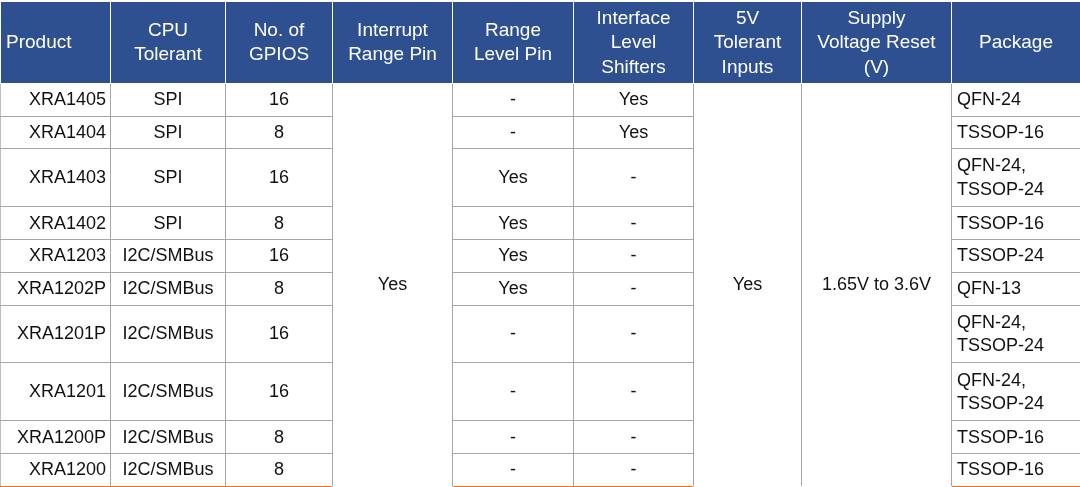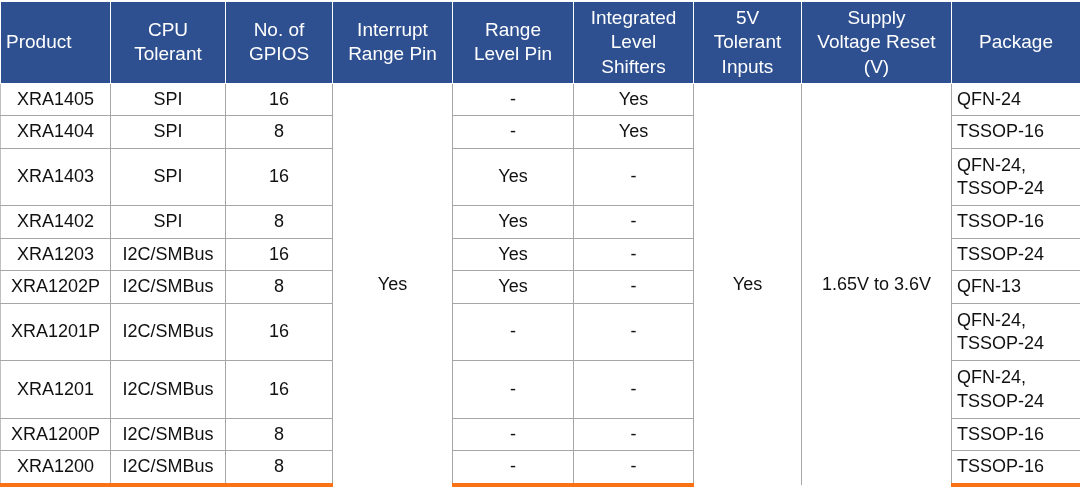--- a/index.html
+++ b/index.html
@@ -41,39 +41,39 @@
     font-size: 18px;
     font-weight: 400;
     color: #111111;
     line-height: 1.30;
     text-align: center;
     vertical-align: middle;
     border: 1px solid #a6a6a6;
     padding: 3px 4px;
   }
   #product-table tbody td.cell-product {
-    text-align: center;
+    text-align: right;
     padding-left: 4px;
   }
   #product-table tbody td.cell-package {
     text-align: left;
     padding-left: 5px;
   }
   #product-table tbody td.cell-merged {
     vertical-align: middle;
     border-left: 1px solid #a6a6a6;
     border-right: 1px solid #a6a6a6;
     border-top: 1px solid #ffffff;
     border-bottom: 1px solid #ffffff;
   }
   #product-table tbody tr td:first-child {
     border-left: 1px solid #bfbfbf;
   }
   #product-table tbody tr:last-child td {
-    border-bottom: 4px solid #f97316;
+    border-bottom: 1px solid #f97316;
   }
   .pkg-line { display: block; white-space: nowrap; }
 </style>
 </head>
 <body>
 
 <table id="product-table">
   <colgroup>
     <col style="width:110px">
       <col style="width:115px">
@@ -100,21 +100,21 @@
         </th>
         <th>
           <span class="pkg-line">Interrupt</span>
           <span class="pkg-line">Range Pin</span>
         </th>
         <th>
           <span class="pkg-line">Range</span>
           <span class="pkg-line">Level Pin</span>
         </th>
         <th>
-          <span class="pkg-line">Integrated</span>
+          <span class="pkg-line">Interface</span>
           <span class="pkg-line">Level</span>
           <span class="pkg-line">Shifters</span>
         </th>
         <th>
           <span class="pkg-line">5V</span>
           <span class="pkg-line">Tolerant</span>
           <span class="pkg-line">Inputs</span>
         </th>
         <th>
           <span class="pkg-line">Supply</span>

